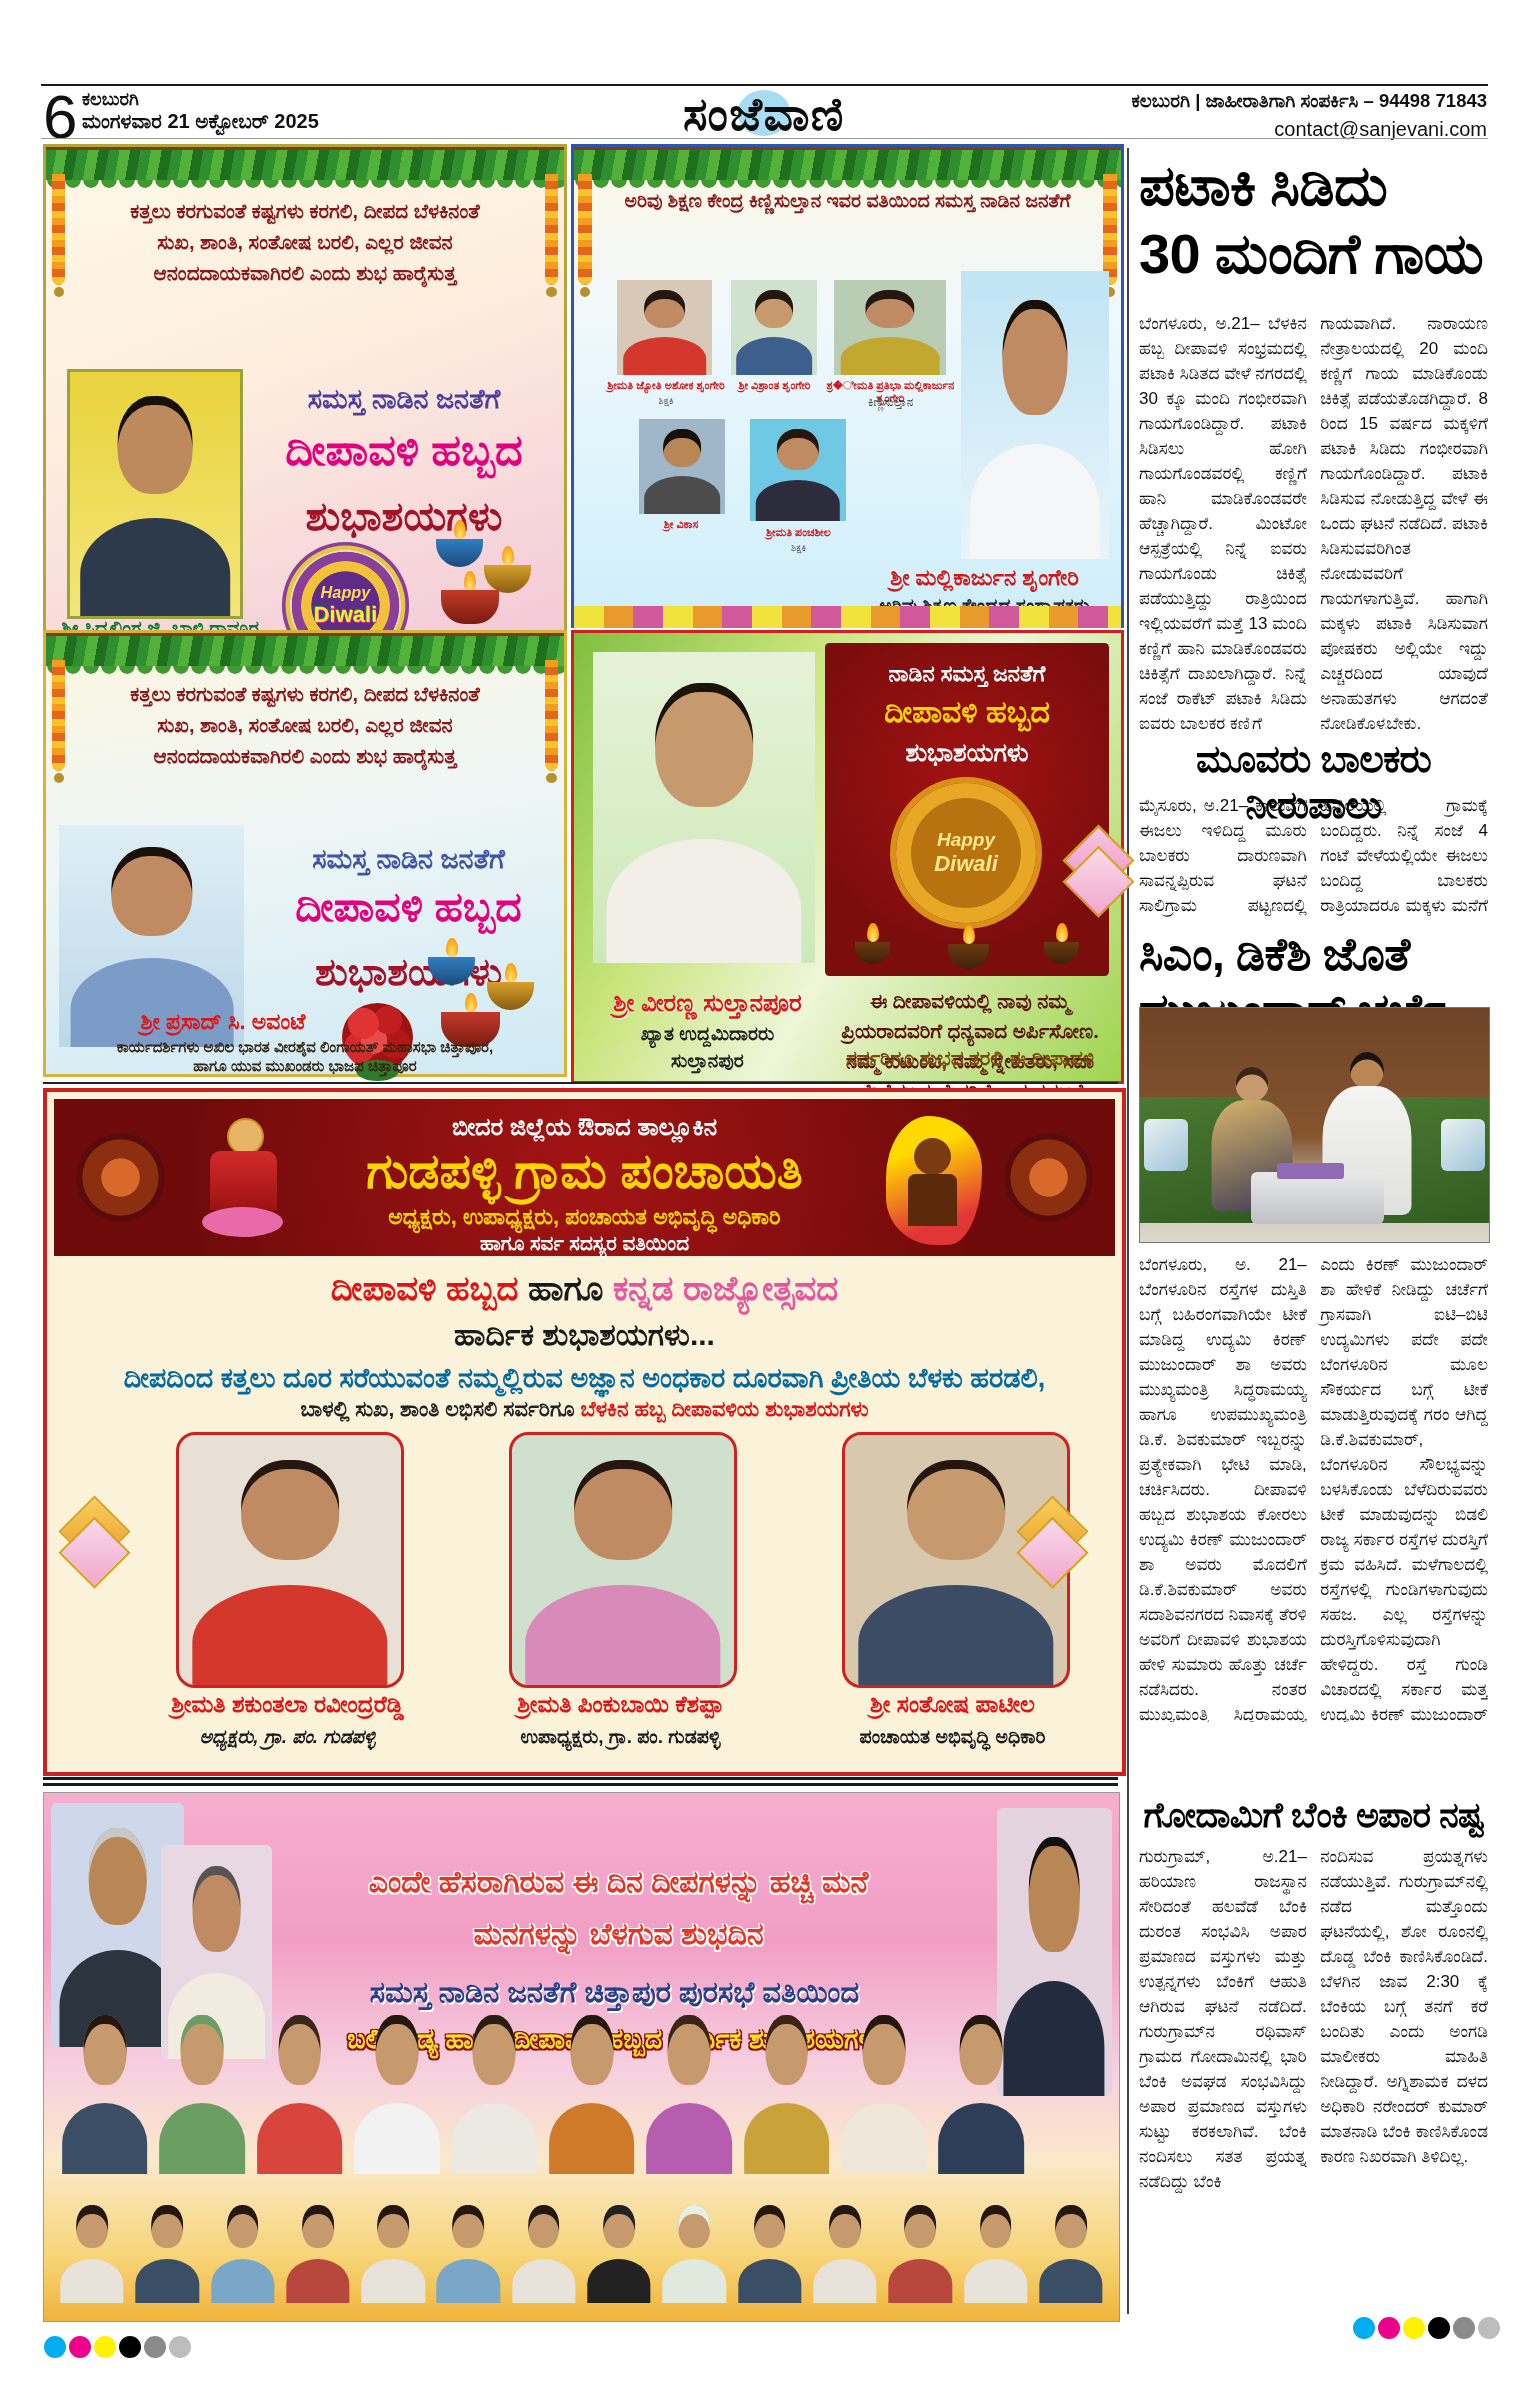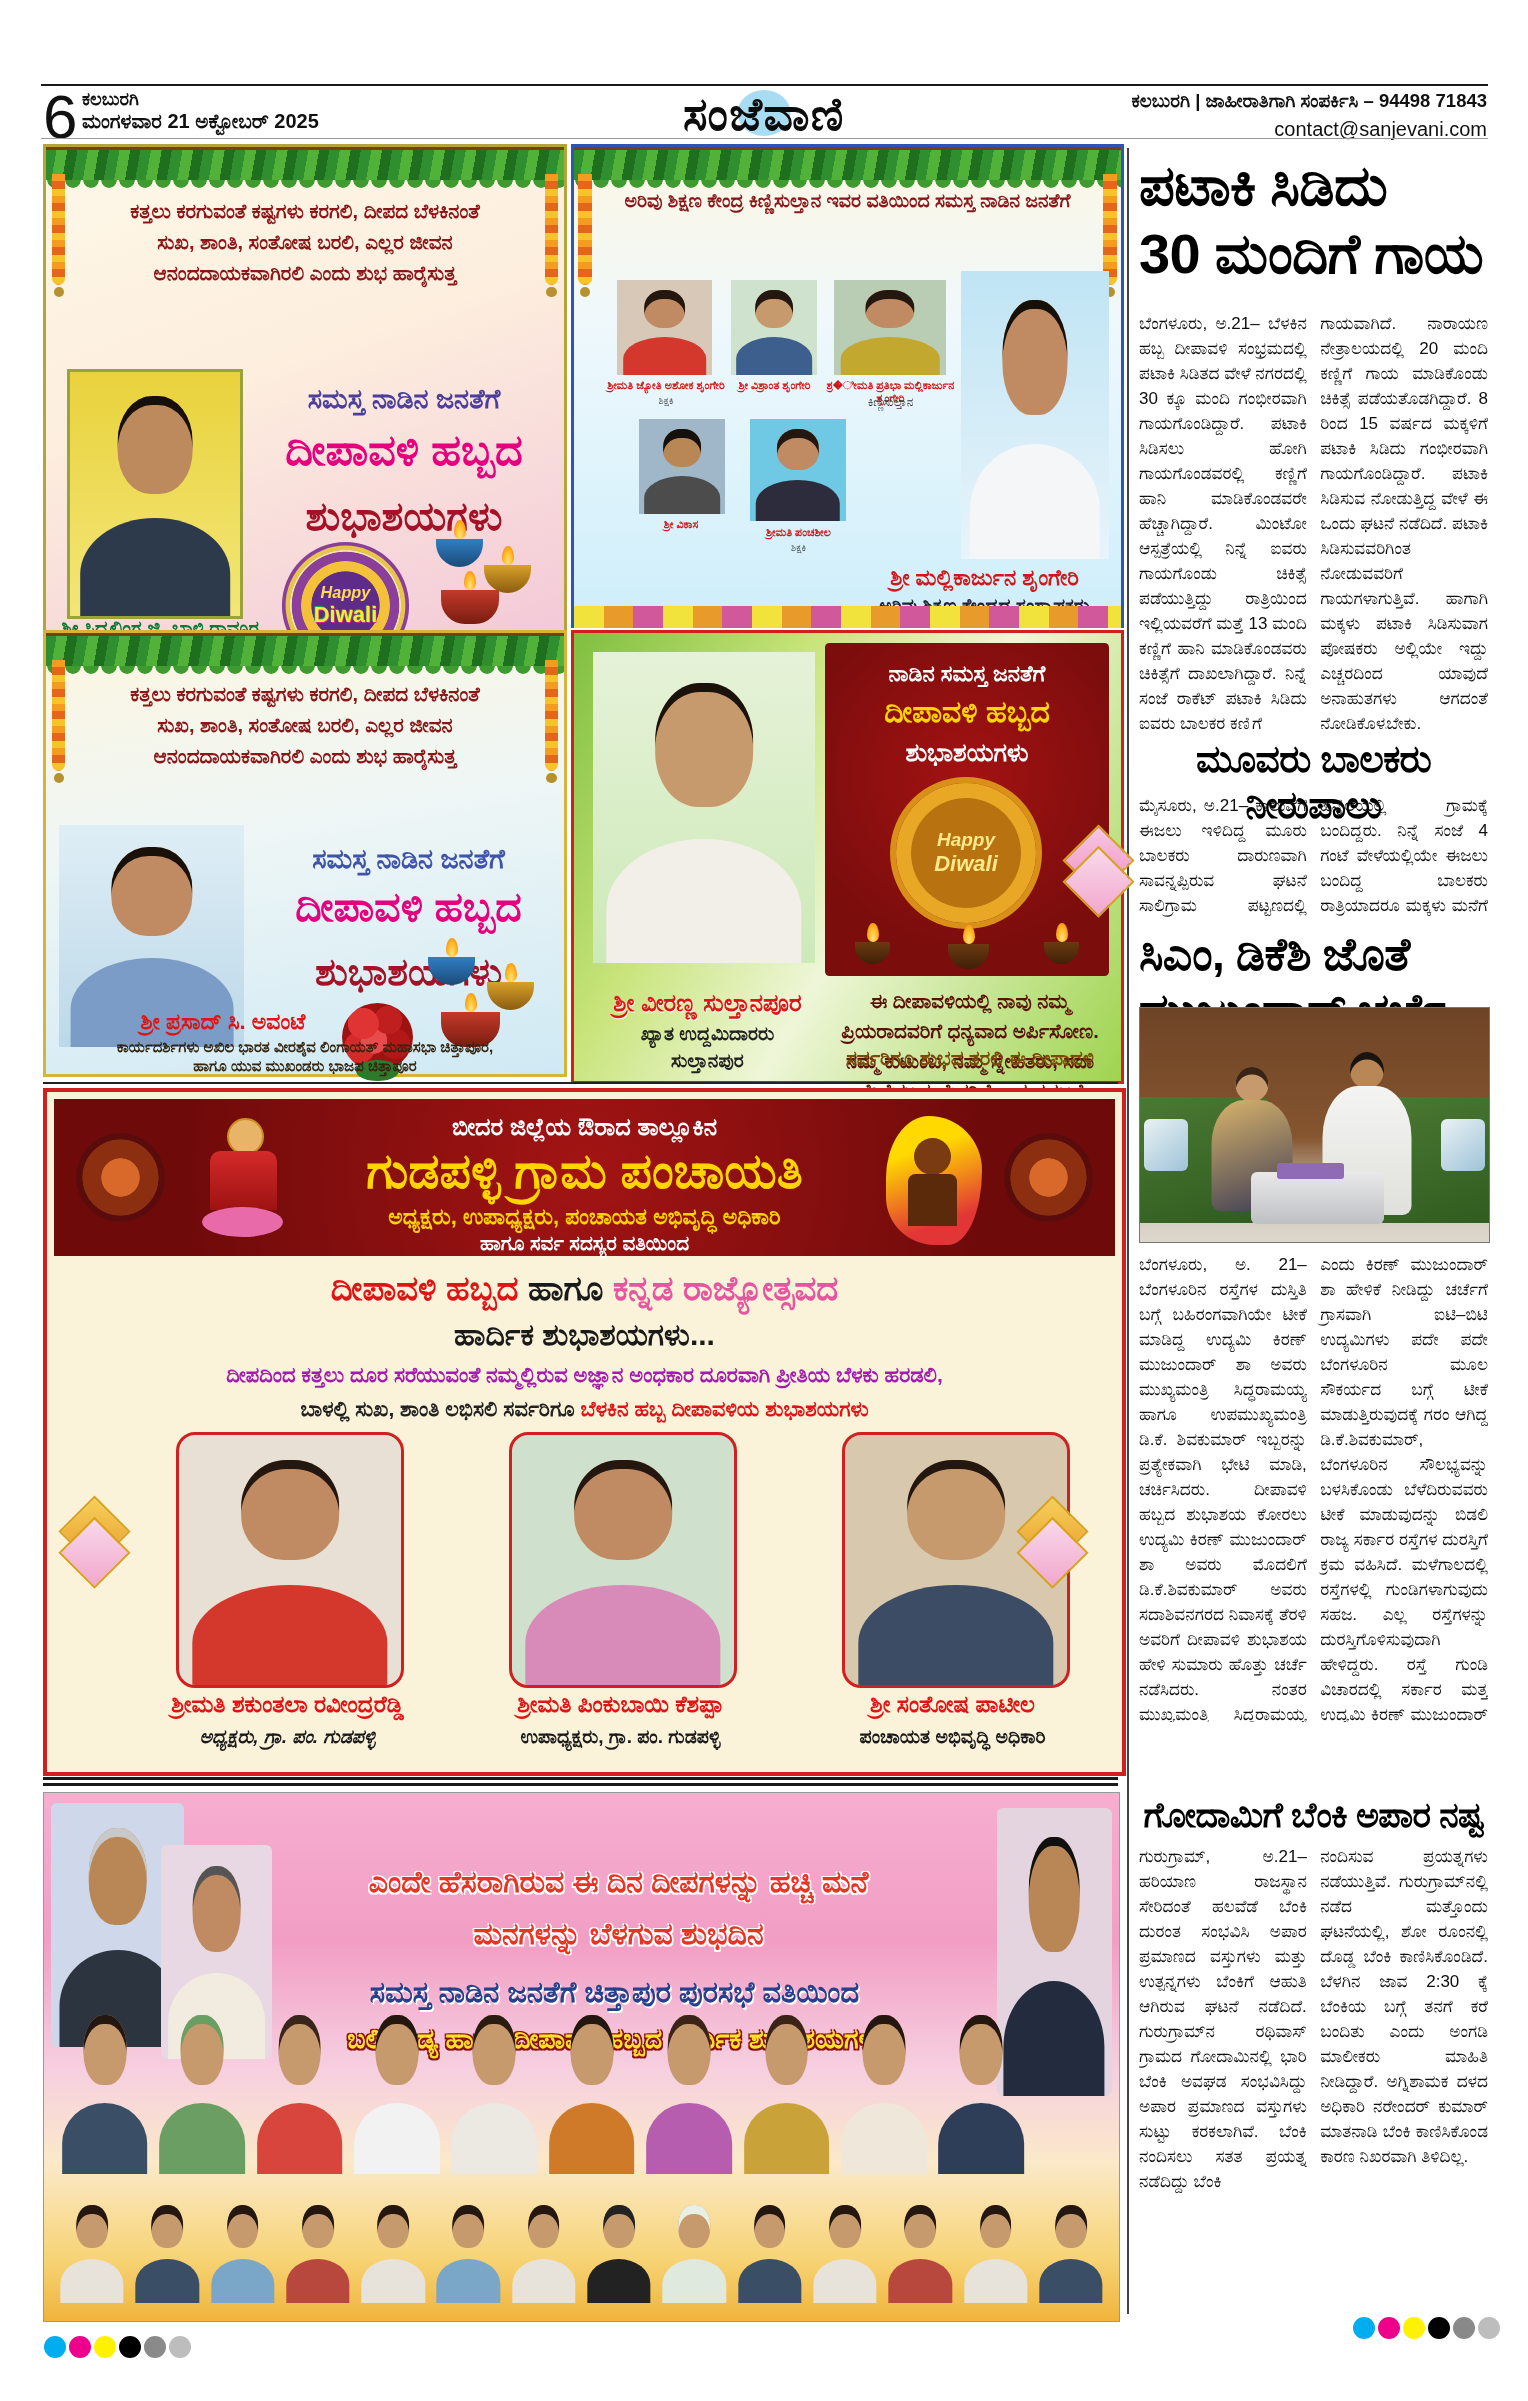--- a/index.html
+++ b/index.html
@@ -244,21 +244,21 @@
       <div class="abs" style="left:22px;top:34px;width:89px;height:89px;border-radius:50%;background:radial-gradient(circle,#d8692a 0 30%,#8c2f10 31% 60%,#5a0c0c 61% 100%);"></div>
       <div class="abs" style="right:22px;top:34px;width:89px;height:89px;border-radius:50%;background:radial-gradient(circle,#d8692a 0 30%,#8c2f10 31% 60%,#5a0c0c 61% 100%);"></div>
     </div>
 
     <div class="abs ctr" style="left:0;right:0;top:226px;font-size:30px;font-weight:900;color:#1a1a1a;">ಹಾರ್ದಿಕ ಶುಭಾಶಯಗಳು...</div>
     <div class="abs ctr" style="left:0;right:0;top:177px;font-size:34px;font-weight:900;">
       <span style="color:#e01414;">ದೀಪಾವಳಿ ಹಬ್ಬದ</span>
       <span style="color:#1a1a1a;">ಹಾಗೂ</span>
       <span style="color:#e5569e;">ಕನ್ನಡ ರಾಜ್ಯೋತ್ಸವದ</span>
     </div>
-    <div class="abs ctr" style="left:44px;right:44px;top:271px;font-size:21px;font-weight:800;color:#a21caf;">ದೀಪದಿಂದ ಕತ್ತಲು ದೂರ ಸರೆಯುವಂತೆ ನಮ್ಮಲ್ಲಿರುವ ಅಜ್ಞಾನ ಅಂಧಕಾರ ದೂರವಾಗಿ ಪ್ರೀತಿಯ ಬೆಳಕು ಹರಡಲಿ,</div>
+    <div class="abs ctr" style="left:44px;right:44px;top:271px;font-size:27px;font-weight:800;color:#0369a1;">ದೀಪದಿಂದ ಕತ್ತಲು ದೂರ ಸರೆಯುವಂತೆ ನಮ್ಮಲ್ಲಿರುವ ಅಜ್ಞಾನ ಅಂಧಕಾರ ದೂರವಾಗಿ ಪ್ರೀತಿಯ ಬೆಳಕು ಹರಡಲಿ,</div>
     <div class="abs ctr" style="left:44px;right:44px;top:305px;font-size:21px;font-weight:800;">
       <span style="color:#222;">ಬಾಳಲ್ಲಿ ಸುಖ, ಶಾಂತಿ ಲಭಿಸಲಿ ಸರ್ವರಿಗೂ </span>
       <span style="color:#e01414;">ಬೆಳಕಿನ ಹಬ್ಬ ದೀಪಾವಳಿಯ ಶುಭಾಶಯಗಳು</span>
     </div>
 
     <div class="photo-frame person" style="left:129px;top:340px;width:222px;height:250px;border:3.7px solid #d02020;border-radius:19px;--shirt:#d4382c;--skin:#c08b62;background:#e8e0d4;"></div>
     <div class="photo-frame person" style="left:462px;top:340px;width:222px;height:250px;border:3.7px solid #d02020;border-radius:19px;--shirt:#d88ab8;--skin:#c08b62;background:#cfe0cc;"></div>
     <div class="photo-frame person" style="left:795px;top:340px;width:222px;height:250px;border:3.7px solid #d02020;border-radius:19px;--shirt:#3c4c64;--skin:#c79a6e;background:#d8c8ae;"></div>
     <div class="abs ctr" style="left:85px;width:311px;top:599px;font-size:23px;font-weight:900;color:#e01414;">ಶ್ರೀಮತಿ ಶಕುಂತಲಾ ರವೀಂದ್ರರೆಡ್ಡಿ</div>
     <div class="abs ctr" style="left:418px;width:311px;top:599px;font-size:23px;font-weight:900;color:#e01414;">ಶ್ರೀಮತಿ ಪಿಂಕುಬಾಯಿ ಕೆಶಪ್ಪಾ</div>

